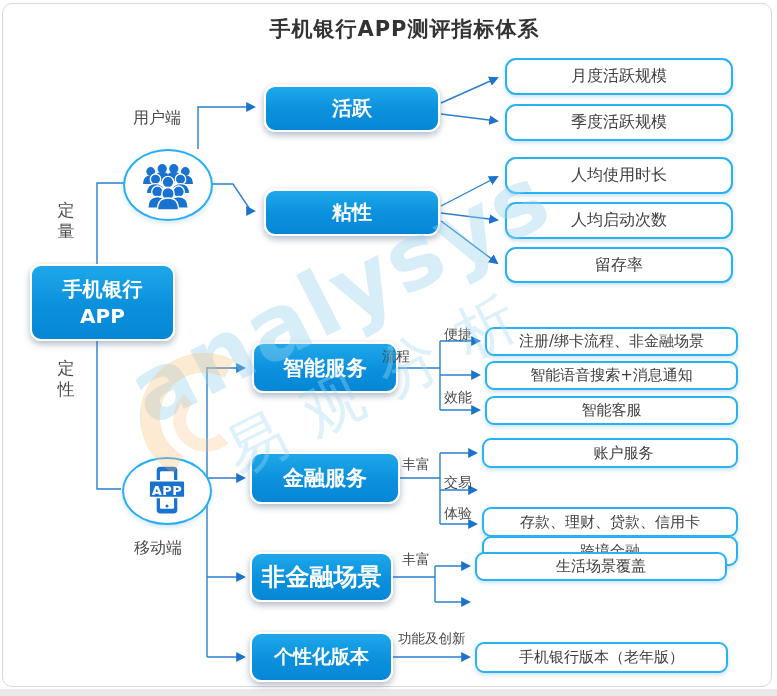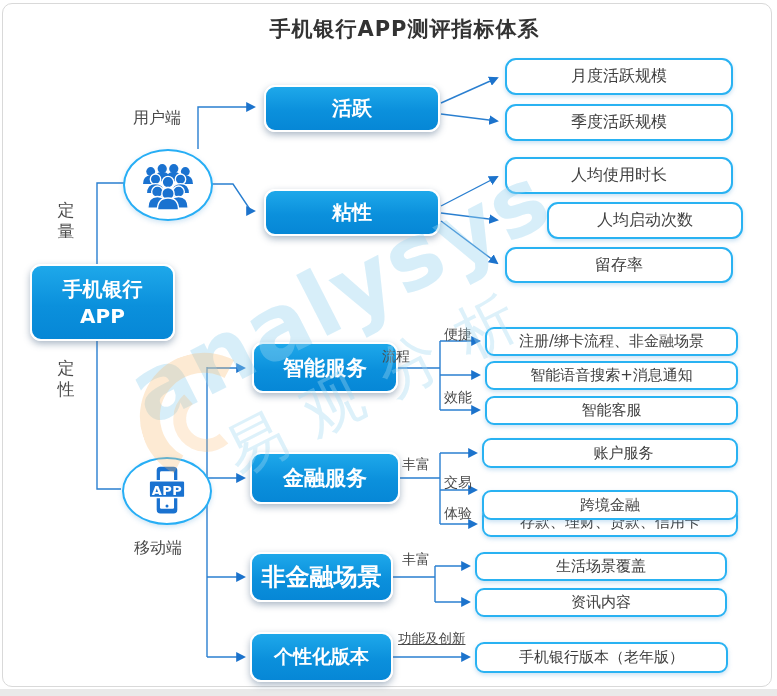--- a/index.html
+++ b/index.html
@@ -141,38 +141,37 @@
   <div class="node" style="left:250px;top:552px;width:143px;height:50px;font-size:24px;">非金融场景</div>
   <div class="node" style="left:250px;top:632px;width:143px;height:50px;font-size:19px;">个性化版本</div>
 
   <div class="tag" style="left:444px;top:326px;">便捷</div>
   <div class="tag" style="left:382px;top:348px;text-align:right;">流程</div>
   <div class="tag" style="left:444px;top:389px;">效能</div>
   <div class="tag" style="left:402px;top:456px;">丰富</div>
   <div class="tag" style="left:444px;top:474px;">交易</div>
   <div class="tag" style="left:444px;top:505px;">体验</div>
   <div class="tag" style="left:402px;top:551px;">丰富</div>
-  <div class="tag" style="left:398px;top:630px;font-size:13.5px;text-decoration:underline;">功能及创新</div>
+  <div class="tag" style="left:398px;top:630px;font-size:13.5px;">功能及创新</div>
 
   <div class="leaf big" style="left:505px;top:58px;width:228px;height:37px;">月度活跃规模</div>
   <div class="leaf big" style="left:505px;top:104px;width:228px;height:37px;">季度活跃规模</div>
   <div class="leaf big" style="left:505px;top:157px;width:228px;height:37px;">人均使用时长</div>
-  <div class="leaf big" style="left:505px;top:202px;width:196px;height:37px;margin-left:42px;">人均启动次数</div>
+  <div class="leaf big" style="left:505px;top:202px;width:228px;height:37px;">人均启动次数</div>
   <div class="leaf big" style="left:505px;top:247px;width:228px;height:36px;">留存率</div>
 
   <div class="leaf" style="left:485px;top:327px;width:253px;height:29px;">注册/绑卡流程、非金融场景</div>
   <div class="leaf" style="left:485px;top:361px;width:253px;height:29px;">智能语音搜索+消息通知</div>
   <div class="leaf" style="left:485px;top:396px;width:253px;height:29px;">智能客服</div>
 
   <div class="leaf" style="left:482px;top:438px;width:256px;height:30px;padding-left:27px;">账户服务</div>
   <div class="leaf" style="left:482px;top:475px;width:256px;height:30px;margin-top:32px;">存款、理财、贷款、信用卡</div>
-  <div class="leaf" style="left:482px;top:490px;width:256px;height:30px;">跨境金融</div>
+  <div class="leaf" style="left:482px;top:536px;width:256px;height:30px;">跨境金融</div>
 
   <div class="leaf" style="left:475px;top:552px;width:252px;height:29px;">生活场景覆盖</div>
-  <div class="leaf" style="left:475px;top:588px;width:252px;height:29px;">资讯内容</div>
 
   <div class="leaf" style="left:475px;top:642px;width:253px;height:31px;">手机银行版本（老年版）</div>
 
   <div class="watermark">
     <div class="wm-swoosh"></div>
     <div class="wm-swoosh2"></div>
     <div class="wm-en">analysys</div>
     <div class="wm-cn">易观分析</div>
   </div>
 </div>

